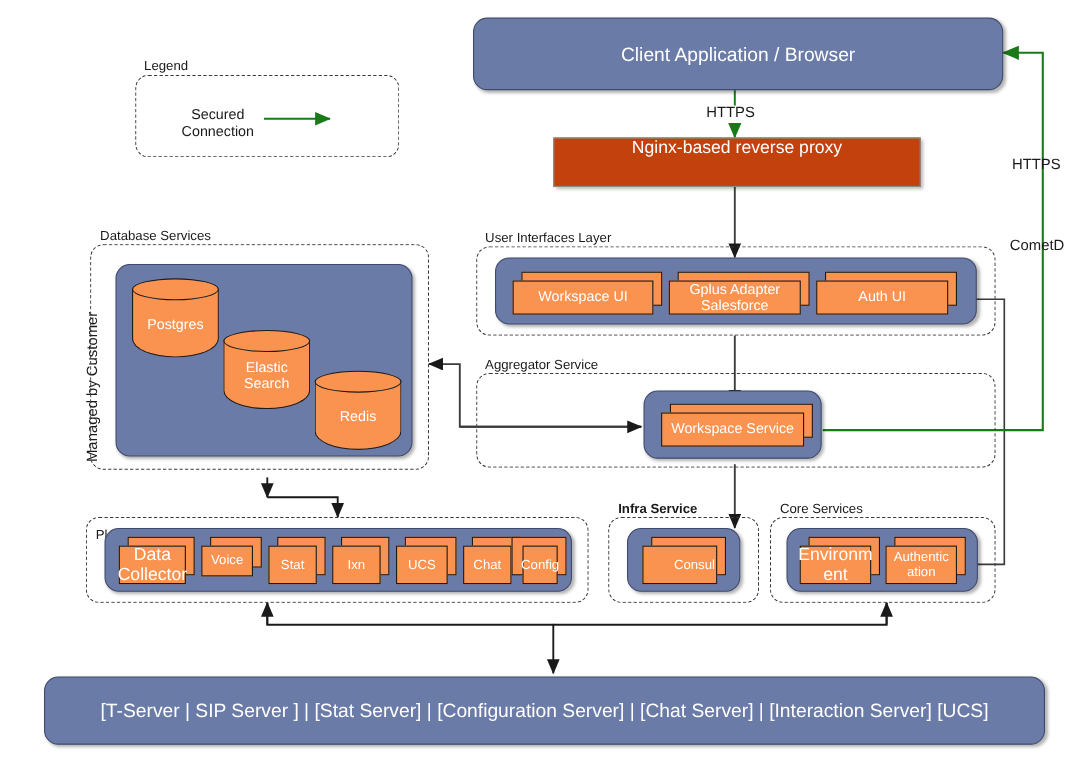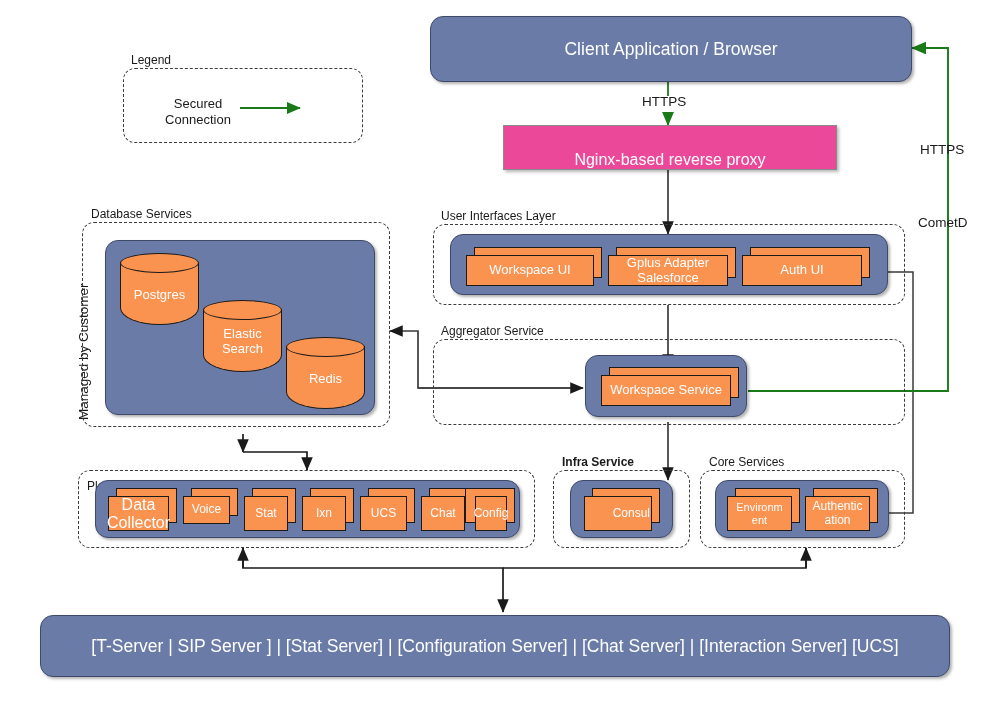--- a/index.html
+++ b/index.html
@@ -18,22 +18,22 @@
          box-shadow:2px 2px 3px rgba(0,0,0,0.30);}
 
   
   .card{position:absolute;box-sizing:border-box;}
   .card .back{position:absolute;left:8px;top:0;right:0;bottom:8px;background:#fa9250;border:1.4px solid #1b1b1b;}
   .card .front{position:absolute;left:0;top:8px;right:8px;bottom:0;background:#fa9250;border:1.4px solid #1b1b1b;
                display:flex;align-items:center;justify-content:center;text-align:center;
                color:#ffffff;font-size:13px;line-height:1.12;padding:1px;}
 
   
-  .flatbox{position:absolute;background:#ec4899;border:1.4px solid #8a8a8a;box-sizing:border-box;
-           display:flex;align-items:flex-end;justify-content:center;color:#ffffff;
+  .flatbox{position:absolute;background:#c2410c;border:1.4px solid #8a8a8a;box-sizing:border-box;
+           display:flex;align-items:flex-start;justify-content:center;color:#ffffff;
            box-shadow:2px 2px 3px rgba(0,0,0,0.28);}
 
   .panel-text{display:flex;align-items:center;justify-content:center;color:#ffffff;height:100%;width:100%;}
 
   
   .cyl{position:absolute;}
   .cyl .body{position:absolute;left:0;right:0;top:9px;bottom:0;background:#fa9250;
              border-left:1.5px solid #1b1b1b;border-right:1.5px solid #1b1b1b;border-bottom:1.5px solid #1b1b1b;
              border-radius:0 0 50% 50%/0 0 17px 17px;}
   .cyl .top{position:absolute;left:0;right:0;top:0;height:18px;background:#fa9250;
@@ -250,21 +250,21 @@
     </div>
   </div>
 
   <div class="group" style="left:700px;top:470px;width:205px;height:78px;"></div>
   <div class="group-label" style="left:704px;top:455px;">Core Services</div>
 
   <div class="panel" style="left:715px;top:480px;width:174px;height:58px;"></div>
 
   <div class="card" style="left:727px;top:488px;width:73px;height:43px;">
     <div class="back"></div>
-    <div class="front" style="flex-direction:column;font-size:11px;">
+    <div class="front" style="flex-direction:column;font-size:16px;">
       <span>Environm</span>
       <span>ent</span>
     </div>
   </div>
 
   <div class="card" style="left:805px;top:488px;width:73px;height:43px;">
     <div class="back"></div>
     <div class="front" style="flex-direction:column;font-size:12px;">
       <span>Authentic</span>
       <span>ation</span>

